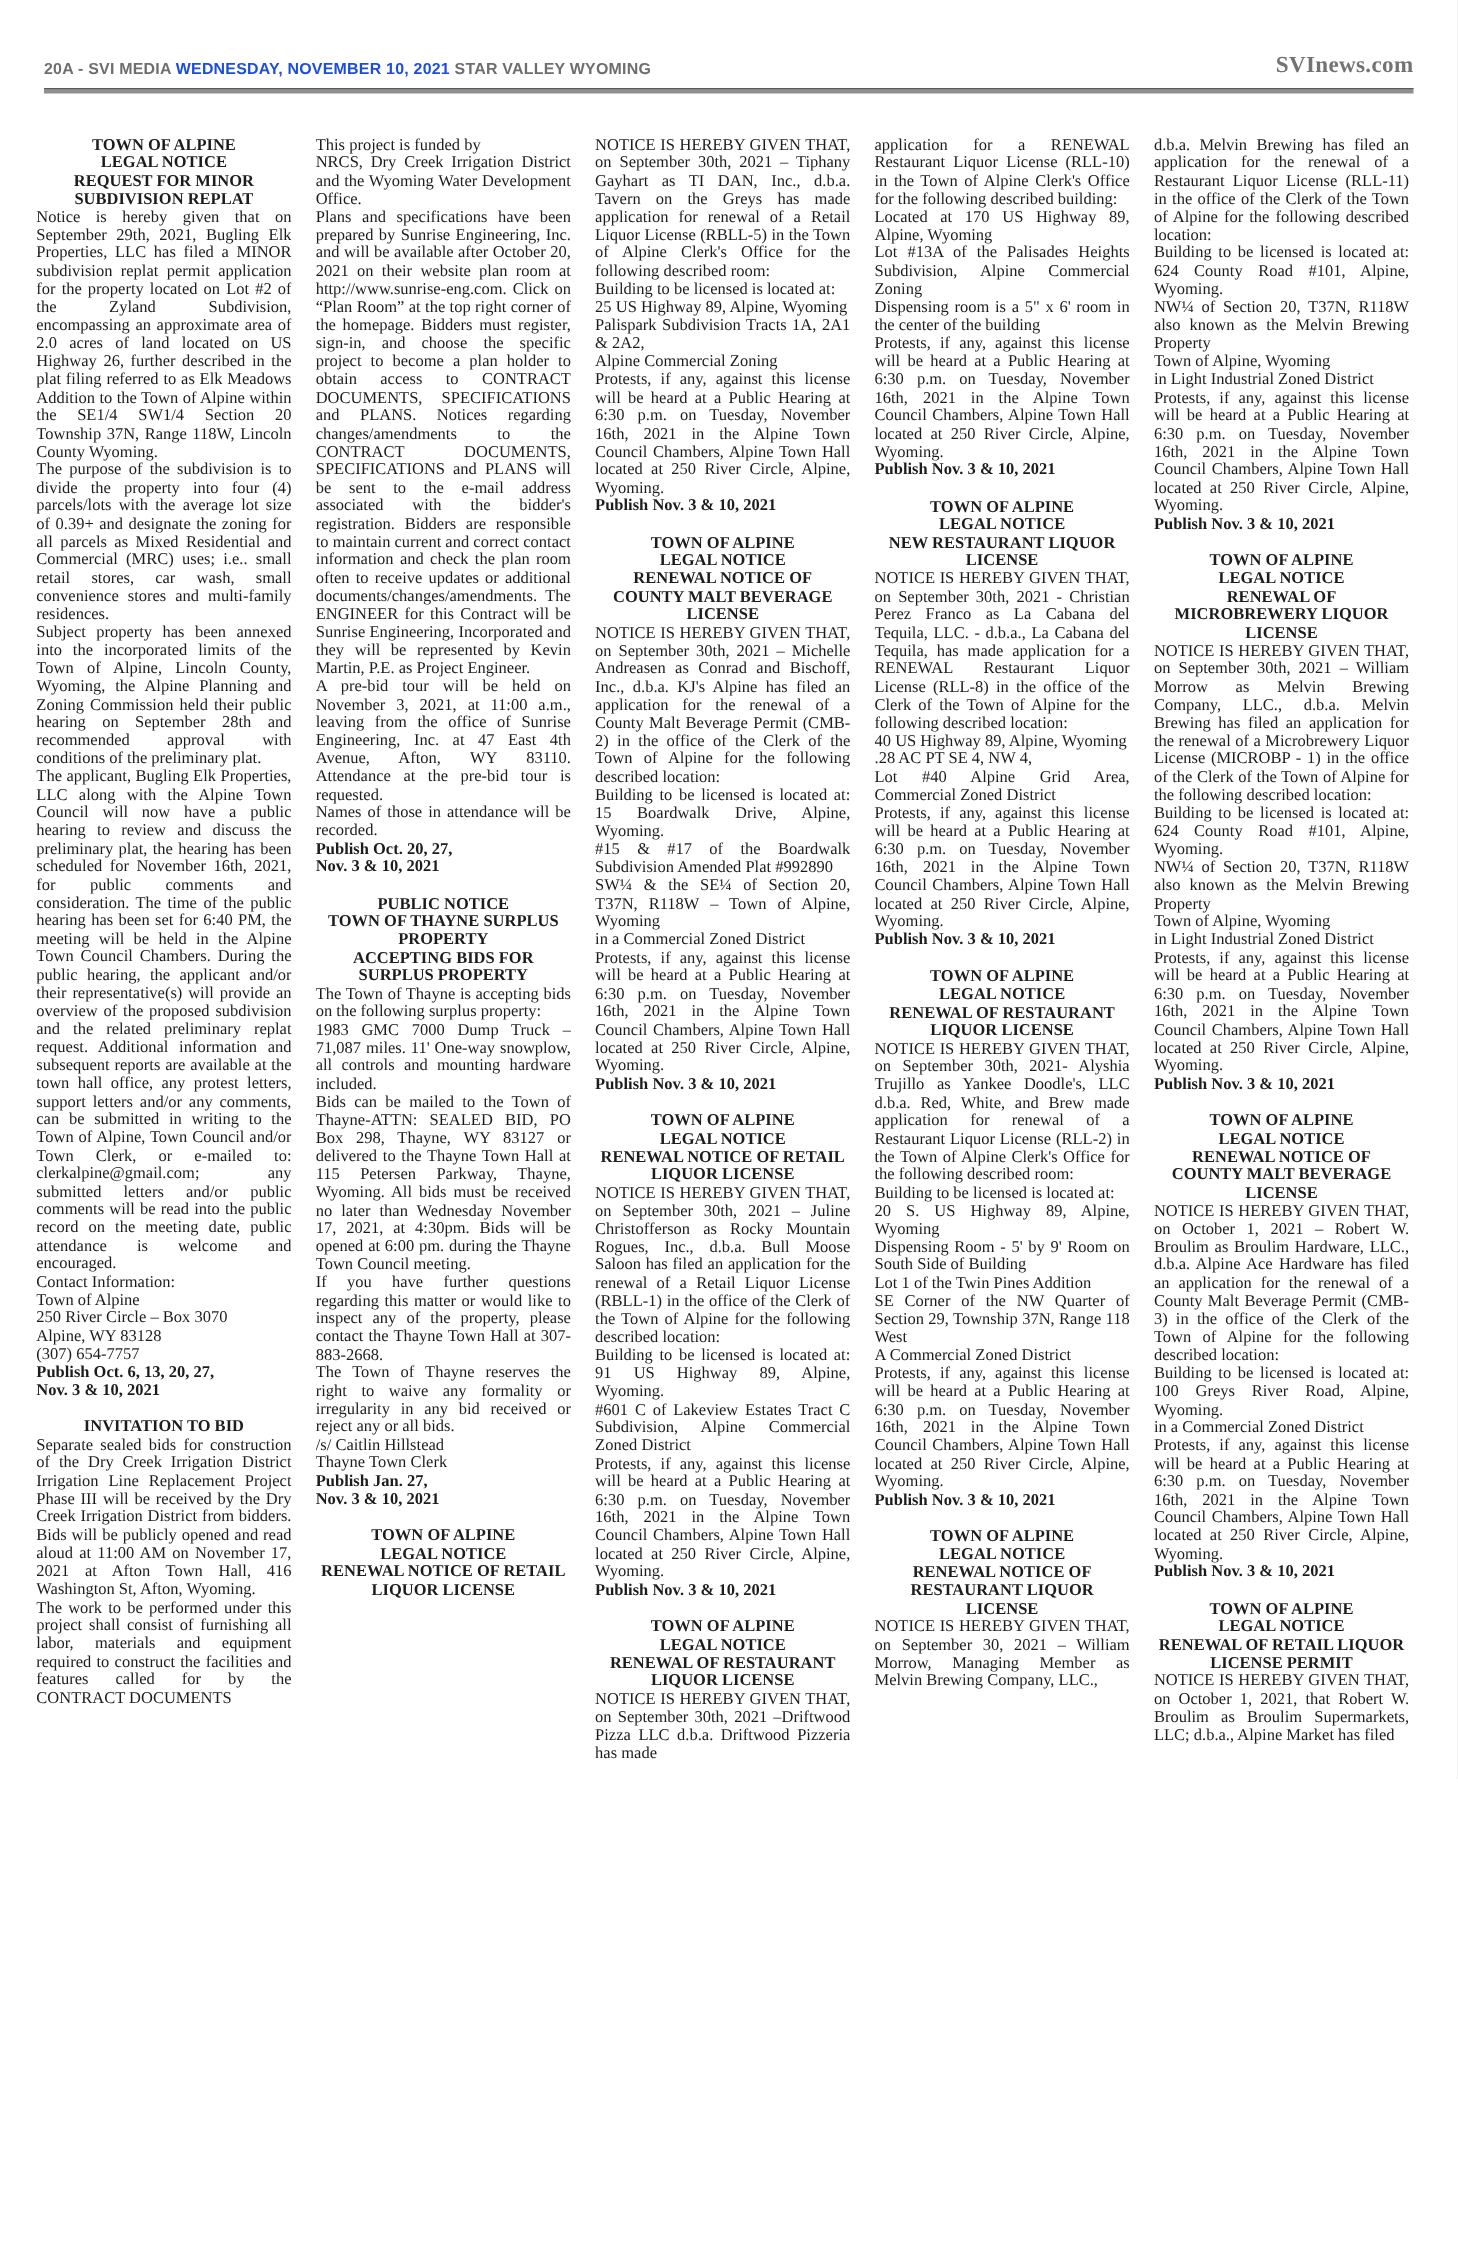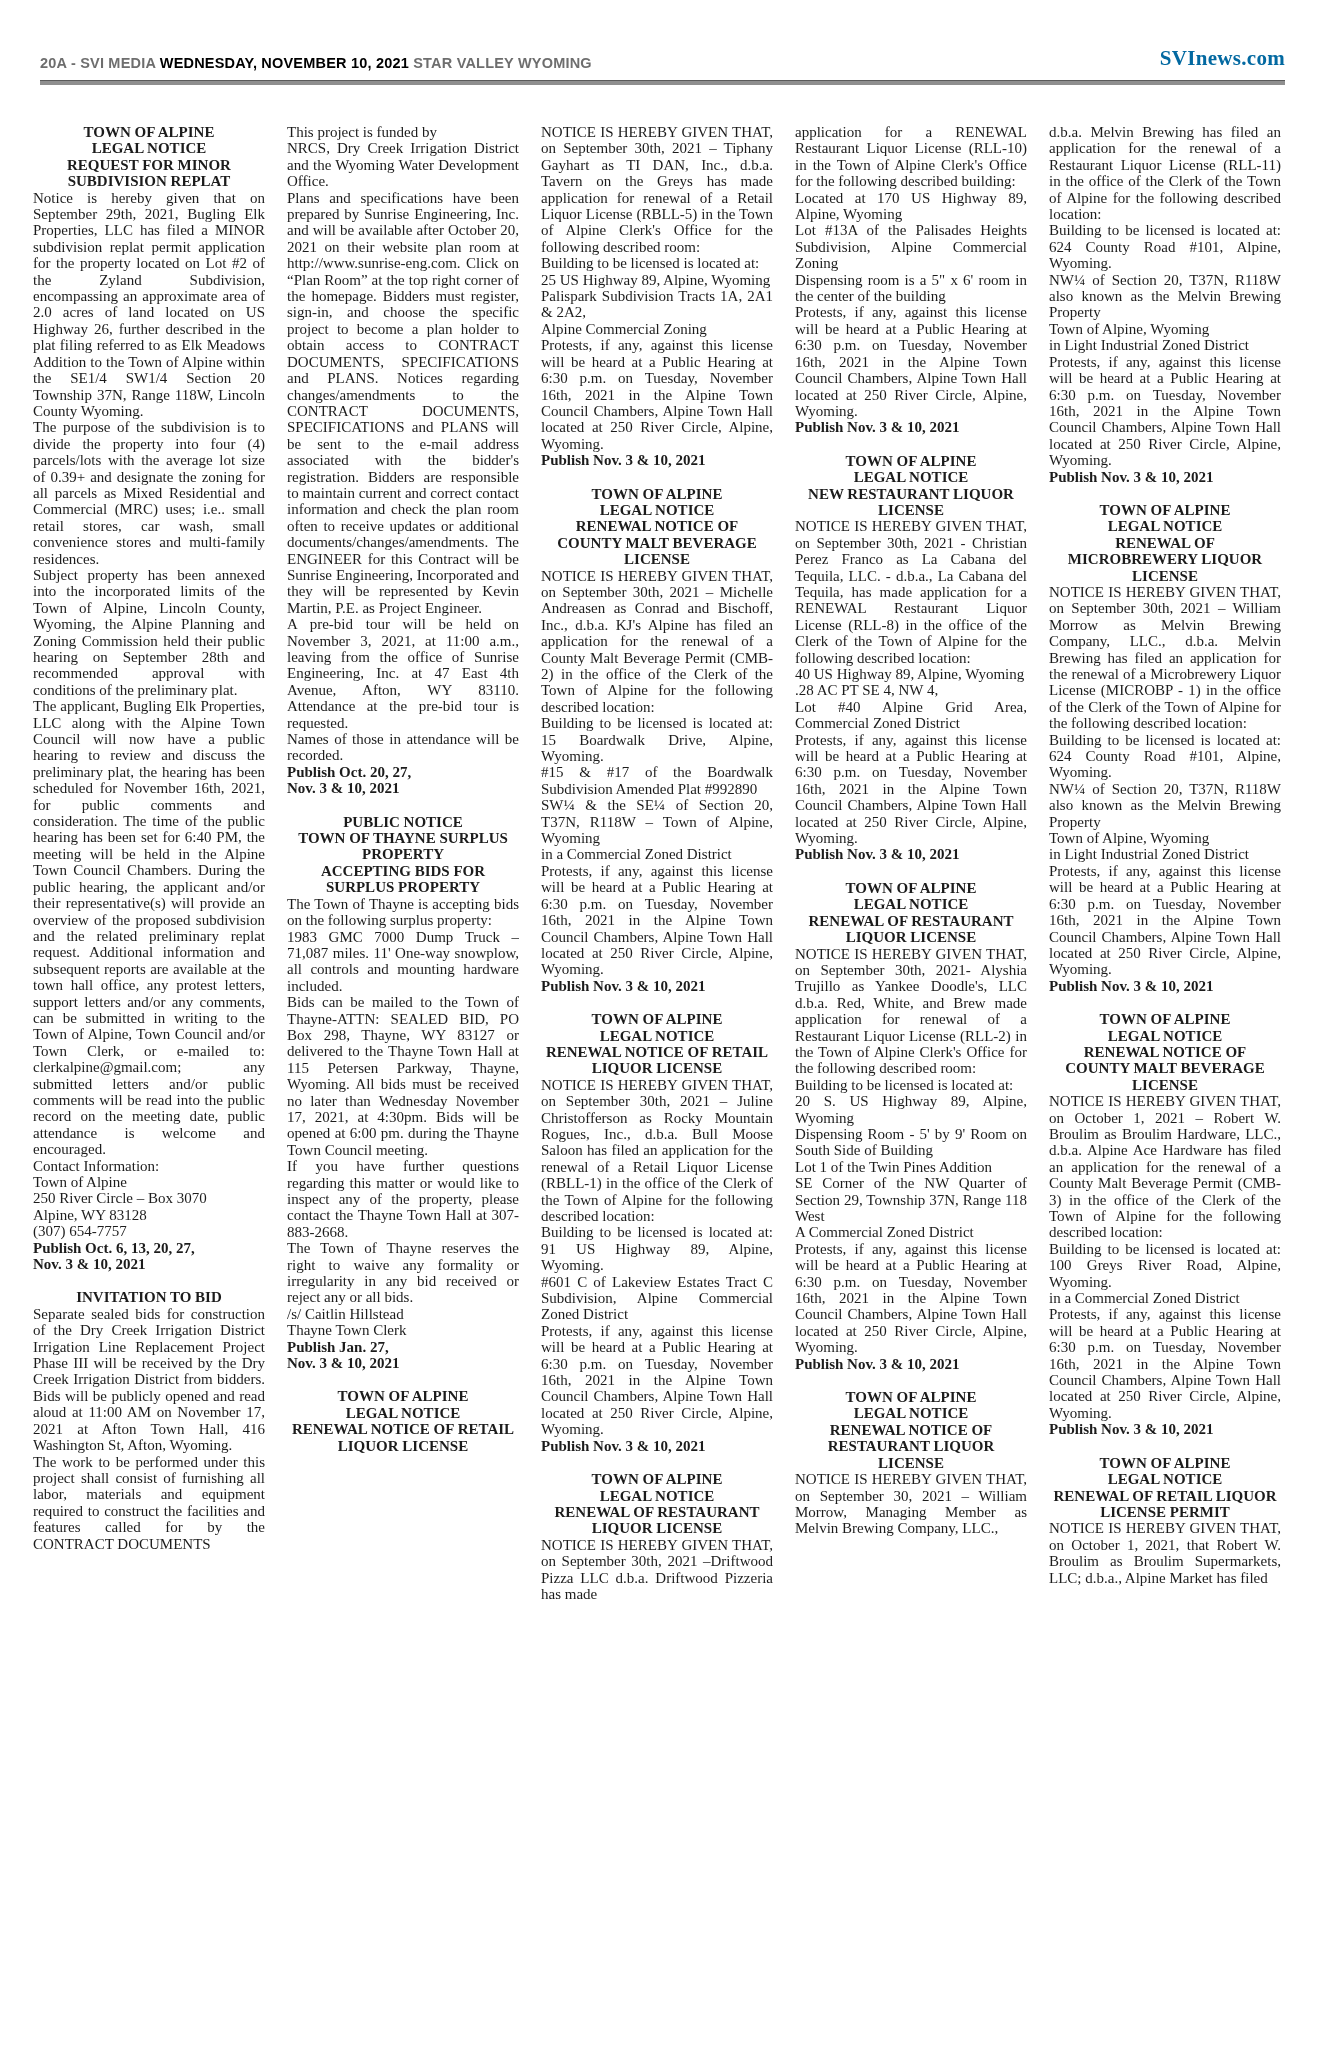--- a/index.html
+++ b/index.html
@@ -14,24 +14,24 @@
   
   #masthead{
     position:absolute;left:40px;right:40px;top:46px;
     display:flex;justify-content:space-between;align-items:flex-end;
   }
   #masthead .left{
     font-family:"Liberation Sans", sans-serif;
     font-size:14.5px;letter-spacing:.2px;color:#6e6e6e;font-weight:bold;
     white-space:nowrap;
   }
-  #masthead .left .date{color:#000000;}
+  #masthead .left .date{color:#1d4ed8;}
   #masthead .site{
     font-family:"Liberation Serif", serif;
-    font-weight:bold;font-size:21px;color:#0369a1;letter-spacing:.3px;
+    font-weight:bold;font-size:21px;color:#737373;letter-spacing:.3px;
   }
   #rule{
     position:absolute;left:40px;right:40px;top:80px;height:4px;
     background:#8f8f8f;border-top:1px solid #5a5a5a;
   }
   
   #columns{
     position:absolute;left:33px;top:96px;
     width:1248px;height:1945px;
     display:flex;gap:22px;

